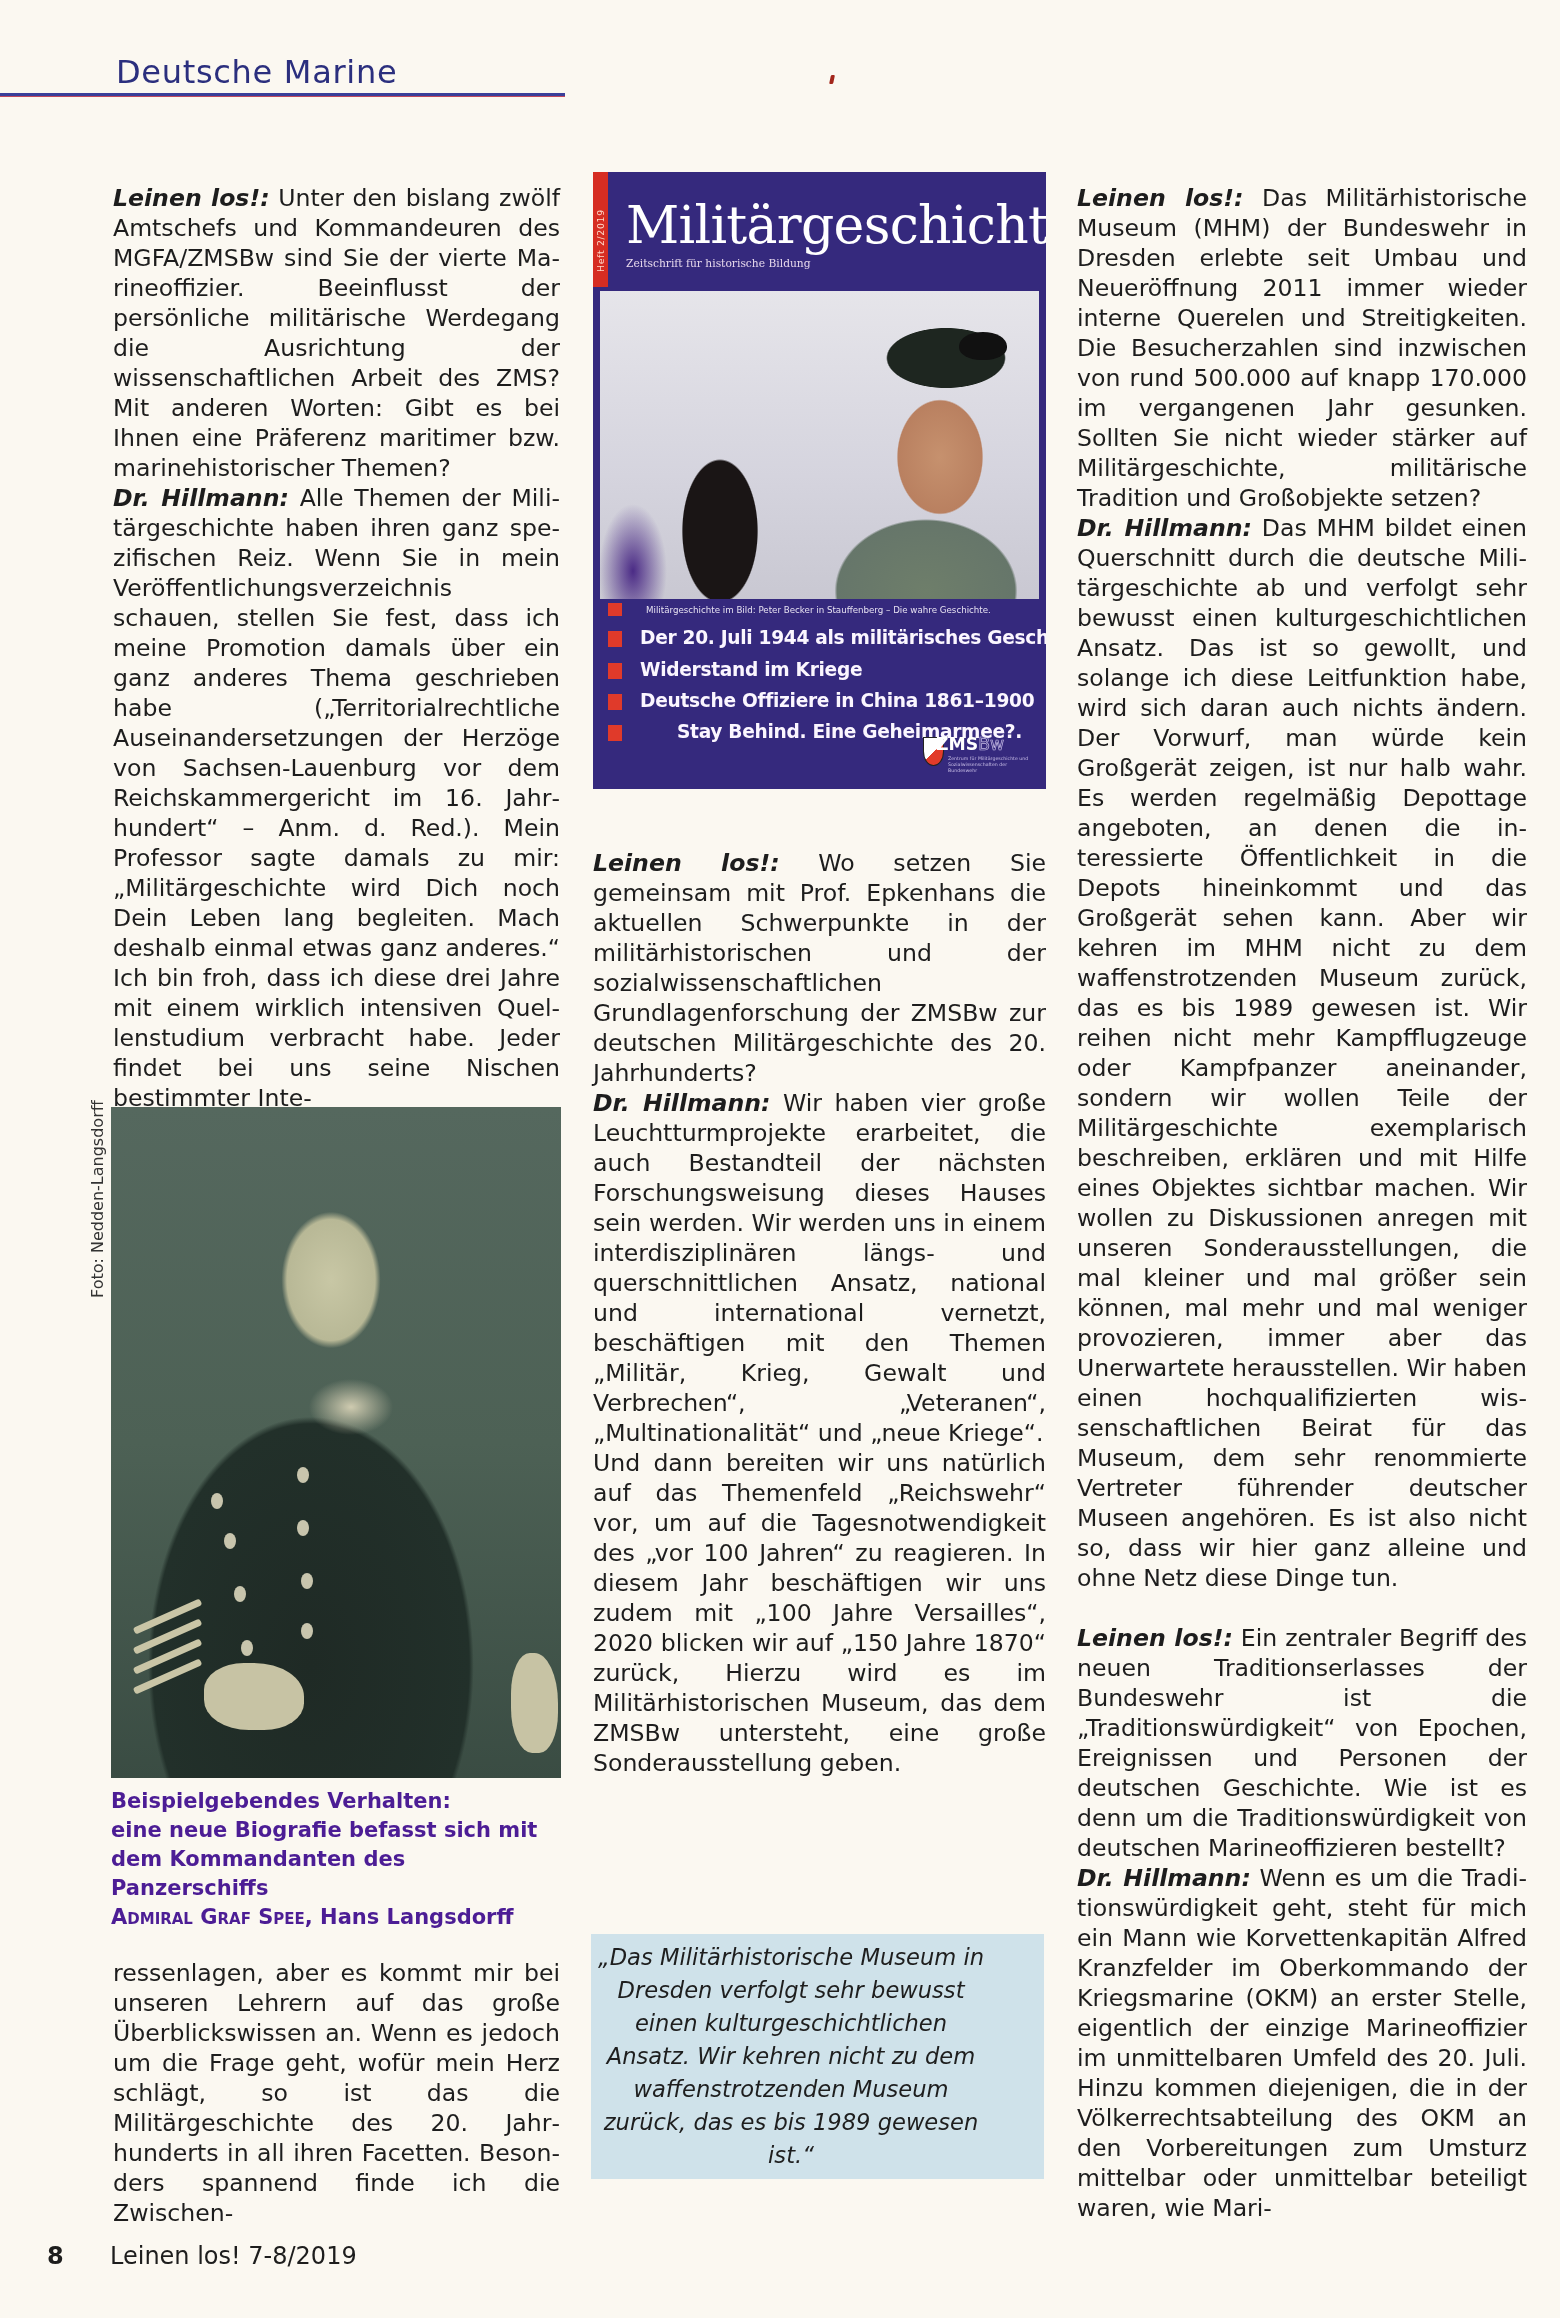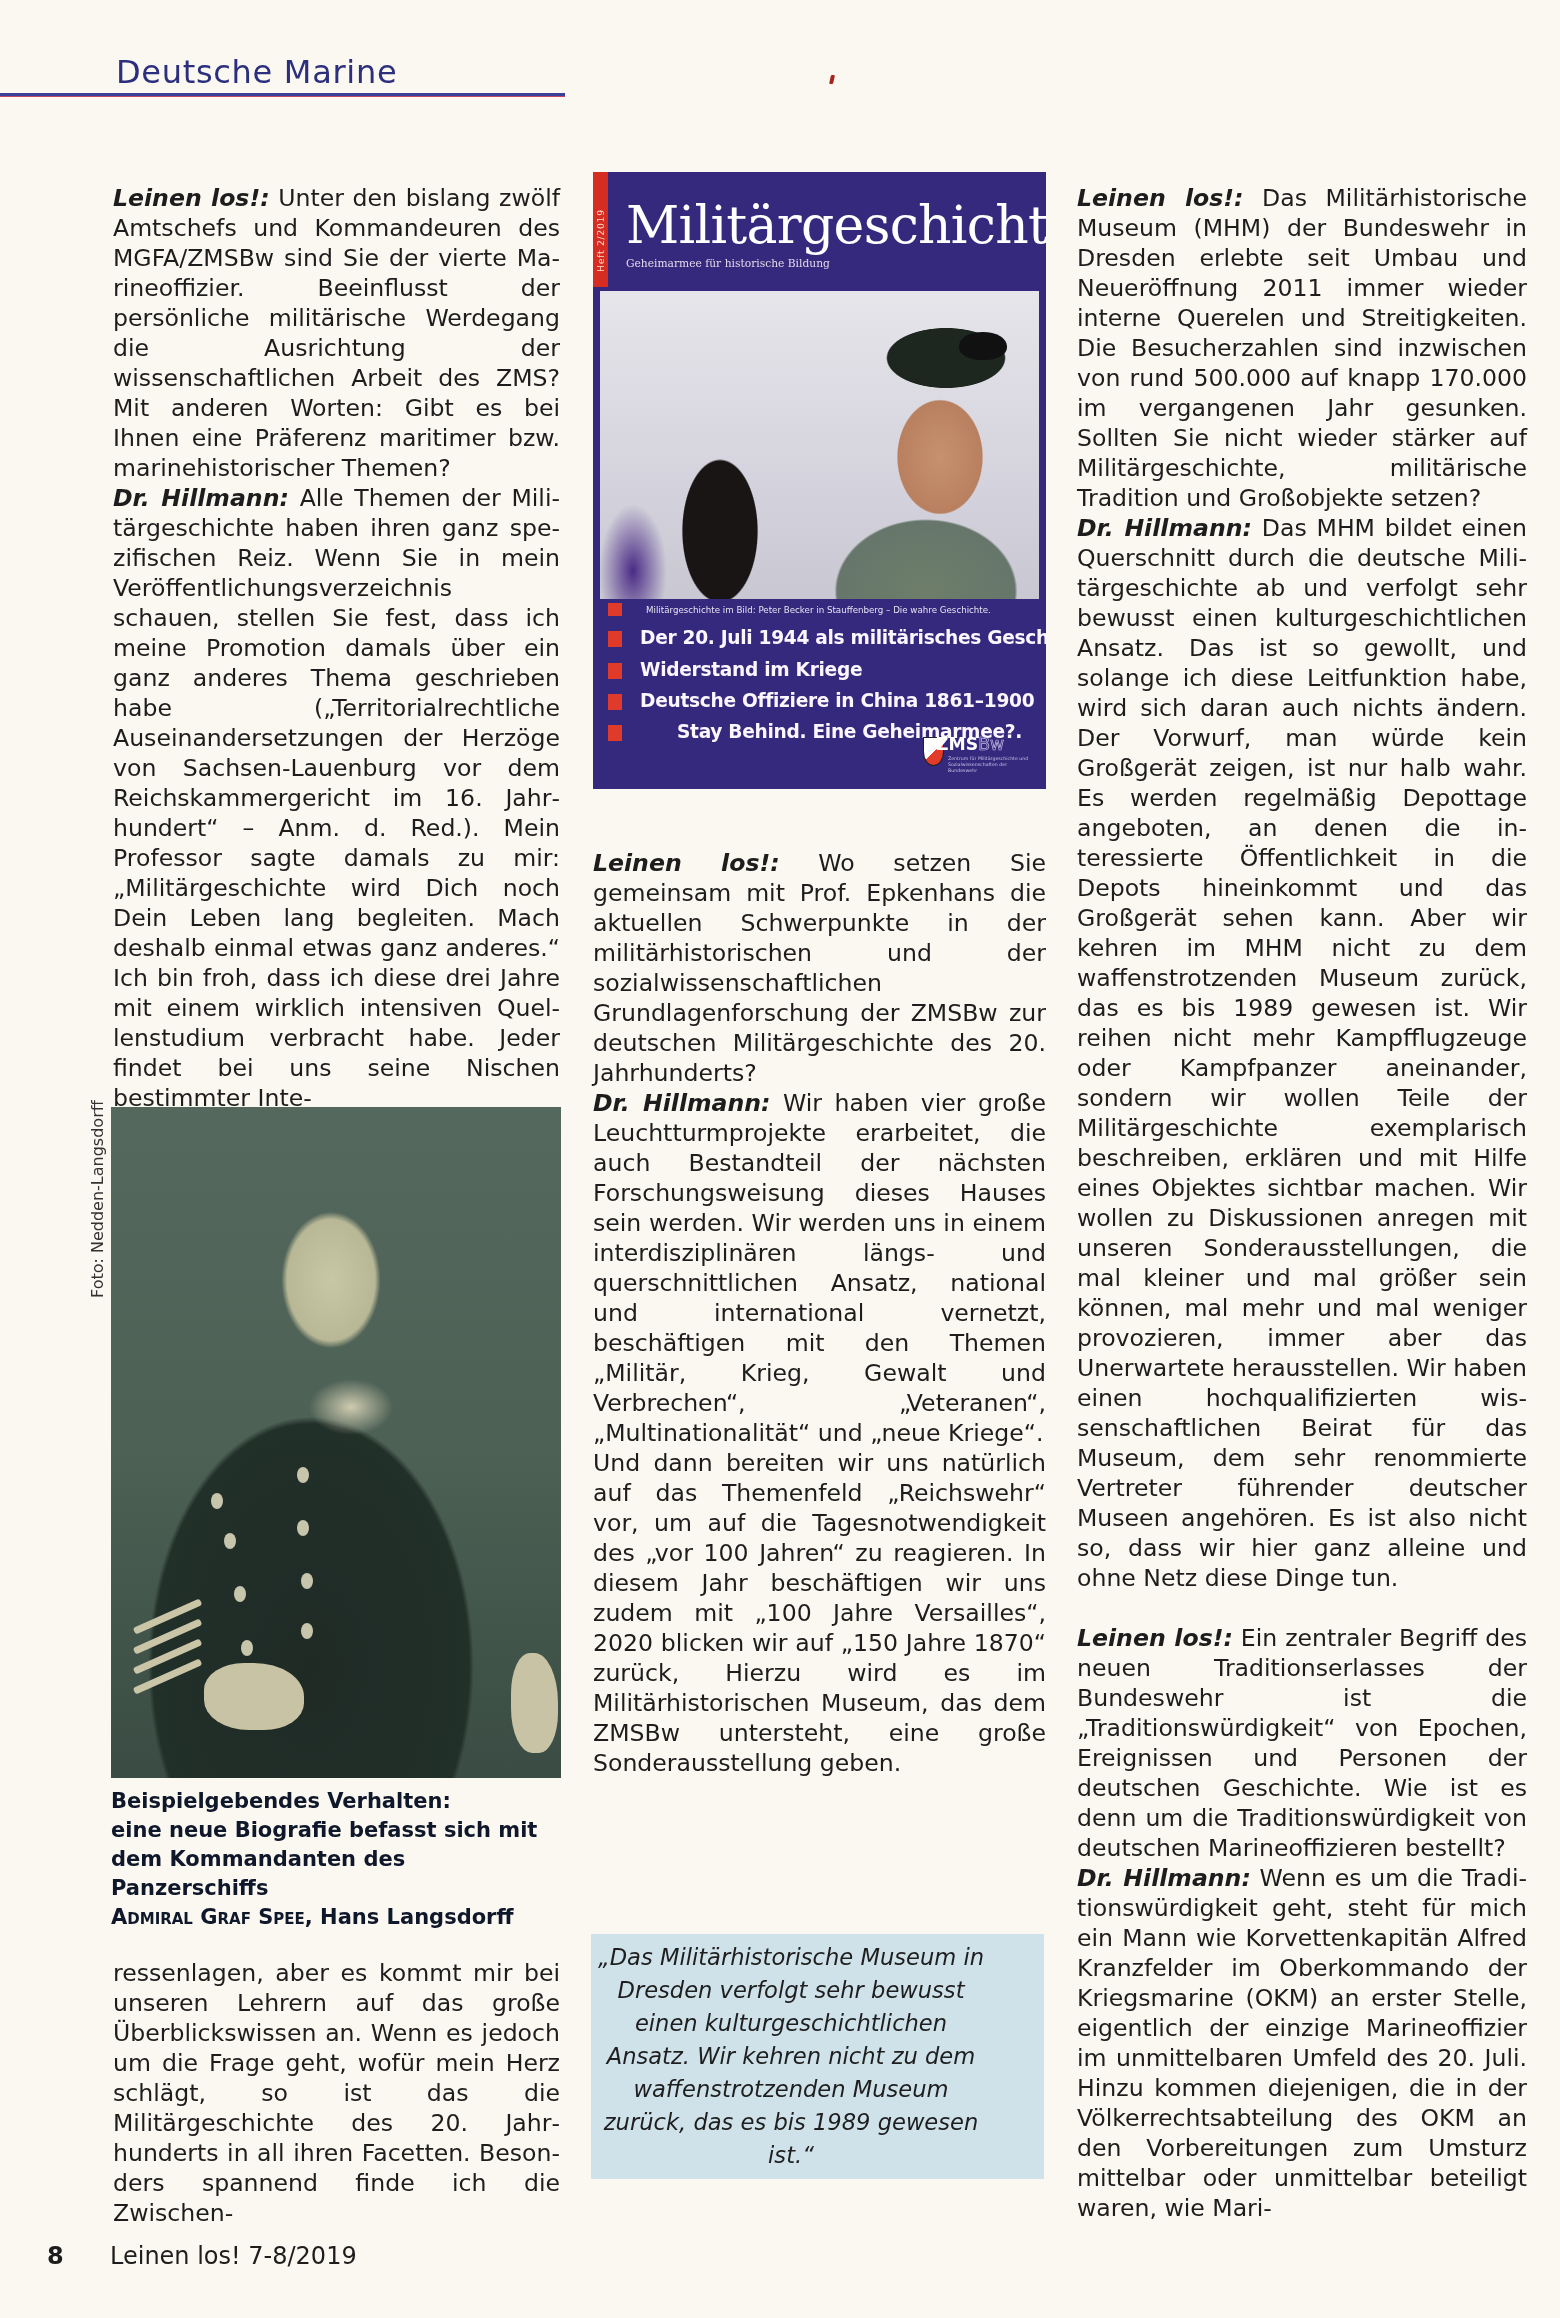--- a/index.html
+++ b/index.html
@@ -44,21 +44,21 @@
   }
   .photo .stripe { position:absolute; left:20px; width:73px; height:6.7px; background:#c9c5a6; transform:rotate(-24deg); border-radius:2.7px; }
   .photo .hand { position:absolute; background:#c7c3a4; border-radius:40% 50% 40% 45%; }
   .photo .btn { position:absolute; width:12px; height:16px; border-radius:50%; background:#c8c5ad; }
   .photo-credit {
     position:absolute; left:88px; top:1298px; transform-origin:left top;
     transform:rotate(-90deg); font-size:16px; color:#333; white-space:nowrap;
   }
   .caption {
     position:absolute; left:111px; top:1787px; width:453px;
-    font-size:21px; line-height:29px; font-weight:bold; color:#0f172a;
+    font-size:21px; line-height:29px; font-weight:bold; color:#4c1d95;
   }
   .sc { font-variant:small-caps; }
 
   
   .cover { position:absolute; left:593px; top:172px; width:453px; height:617px; background:#35297d; overflow:hidden; }
   .cover .redbar { position:absolute; left:0; top:0; width:14.6px; height:115px; background:#d62d22; }
   .cover .issue {
     position:absolute; left:2px; top:100px; transform-origin:left top; transform:rotate(-90deg);
     font-size:9.3px; color:#ffd9c8; white-space:nowrap; letter-spacing:0.7px;
   }
@@ -141,21 +141,21 @@
 </div>
 
 <div class="col" id="col1b">
   <p>ressenlagen, aber es kommt mir bei un­seren Lehrern auf das große Überblicks­wissen an. Wenn es jedoch um die Fra­ge geht, wofür mein Herz schlägt, so ist das die Militärgeschichte des 20. Jahr­hunderts in all ihren Facetten. Beson­ders spannend finde ich die Zwischen-</p>
 </div>
 
 <div class="cover">
   <div class="redbar"></div>
   <div class="issue">Heft 2/2019</div>
   <div class="mast">Militärgeschichte</div>
-  <div class="sub">Geheimarmee für historische Bildung</div>
+  <div class="sub">Zeitschrift für historische Bildung</div>
   <div class="pic"></div>
   <div class="patch"></div>
   <div class="sq" style="top:431px; height:13.3px;"></div>
   <div class="caption-line">Militärgeschichte im Bild: Peter Becker in Stauffenberg – Die wahre Geschichte.</div>
   <div class="sq" style="top:459px;"></div>
   <div class="topic" style="top:455px;">Der 20. Juli 1944 als militärisches Geschehen</div>
   <div class="sq" style="top:491px;"></div>
   <div class="topic" style="top:487px;">Widerstand im Kriege</div>
   <div class="sq" style="top:522px;"></div>
   <div class="topic" style="top:518px;">Deutsche Offiziere in China 1861–1900</div>

